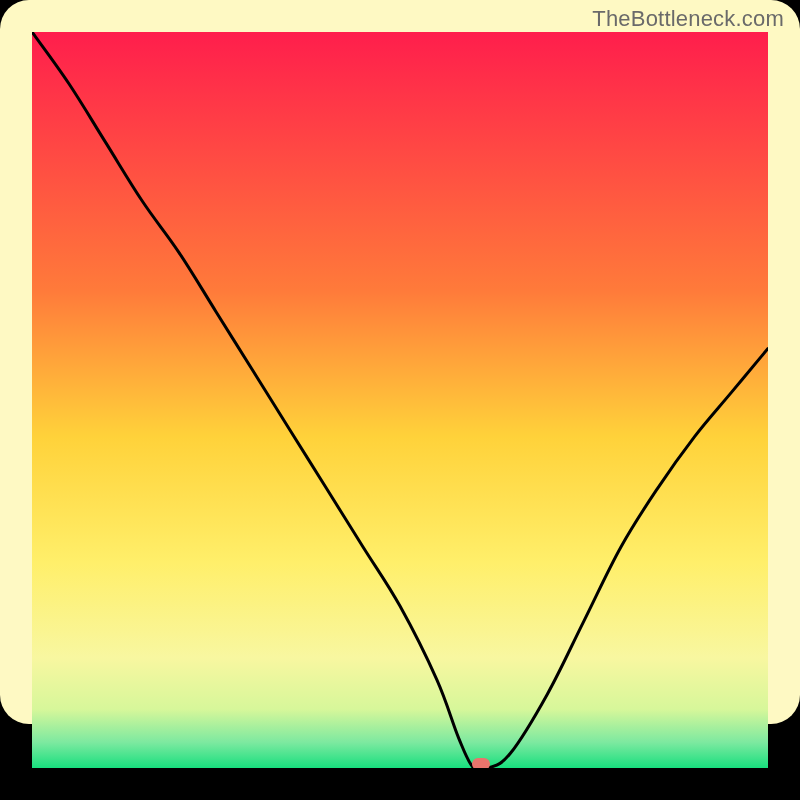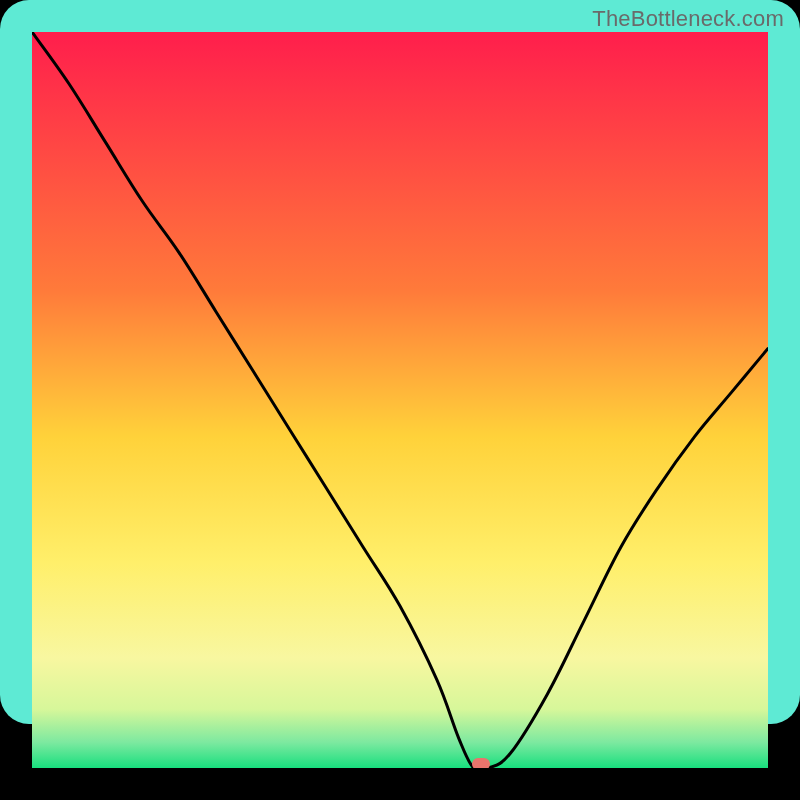--- a/index.html
+++ b/index.html
@@ -8,21 +8,21 @@
     width: 800px;
     height: 800px;
     overflow: hidden;
     background: #000;
     font-family: Arial, Helvetica, sans-serif;
   }
   .frame {
     position: relative;
     width: 800px;
     height: 724px;
-    background: #5eead4;
+    background: #fef9c3;
     border-radius: 29px;
   }
   .plot-area {
     position: absolute;
     left: 32px;
     top: 32px;
     width: 736px;
     height: 736px;
     overflow: hidden;
   }

